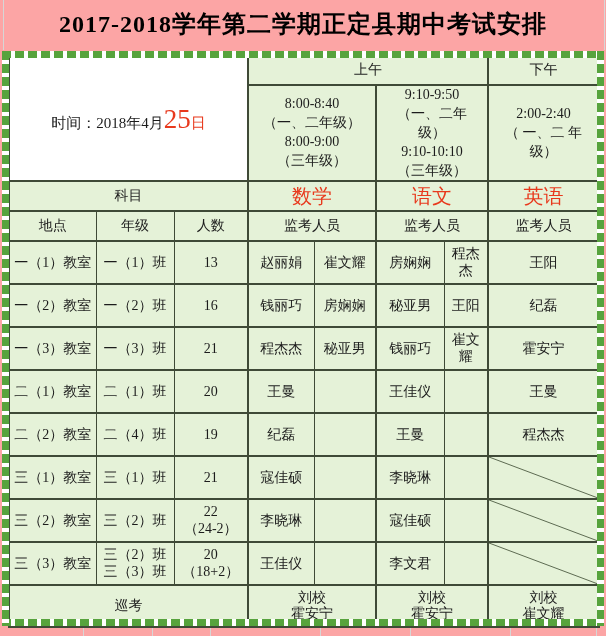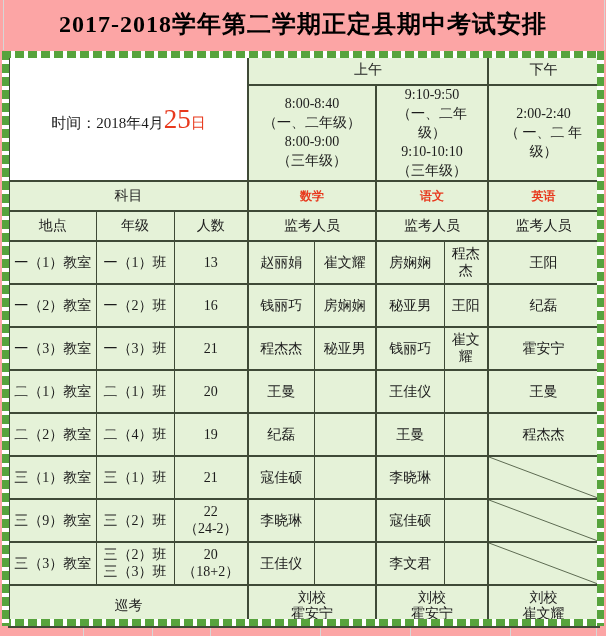--- a/index.html
+++ b/index.html
@@ -32,21 +32,21 @@
     padding:0 1px;text-align:center;vertical-align:middle;
     background:var(--cellgreen);
     border:1px solid var(--grid);
     border-top-width:2px;border-bottom-width:2px;
     font-size:14px;line-height:1.2;overflow:hidden;
   }
   td.bL{border-left-width:2px;}
   td.white-cell{background:#ffffff;font-size:15px;}
   .multi{white-space:pre-line;}
   .slot{white-space:pre-line;line-height:1.35;font-size:14px;}
-  .subject{color:var(--accent);font-weight:bold;font-size:12px;}
+  .subject{color:var(--accent);font-weight:normal;font-size:20px;}
   .day-num{color:var(--accent);font-size:27px;}
   .day-suffix{color:var(--accent);font-size:15px;}
   tr.r1{height:29px;} tr.r2{height:91px;} tr.r3{height:30px;} tr.r4{height:30px;margin-left:24px;}
   tr.data-row{height:43px;} tr.footer-row{height:42px;margin-top:20px;}
   td.crossed{position:relative;}
   svg.diag{position:absolute;left:0;top:0;width:100%;height:100%;display:block;}
 </style>
 </head>
 <body>
 
@@ -170,21 +170,21 @@
           <td></td>
           <td class="bL">李晓琳</td>
           <td></td>
           <td class="bL crossed">
             <svg class="diag" viewBox="0 0 100 100" preserveAspectRatio="none">
               <line x1="0" y1="0" x2="100" y2="100" stroke="#5d6b52" stroke-width="1" vector-effect="non-scaling-stroke"></line>
             </svg>
           </td>
         </tr>
         <tr class="data-row">
-          <td>三（9）教室</td>
+          <td>三（2）教室</td>
           <td class="multi">三（2）班</td>
           <td class="multi">22
 （24-2）</td>
           <td class="bL">李晓琳</td>
           <td></td>
           <td class="bL">寇佳硕</td>
           <td></td>
           <td class="bL crossed">
             <svg class="diag" viewBox="0 0 100 100" preserveAspectRatio="none">
               <line x1="0" y1="0" x2="100" y2="100" stroke="#5d6b52" stroke-width="1" vector-effect="non-scaling-stroke"></line>

